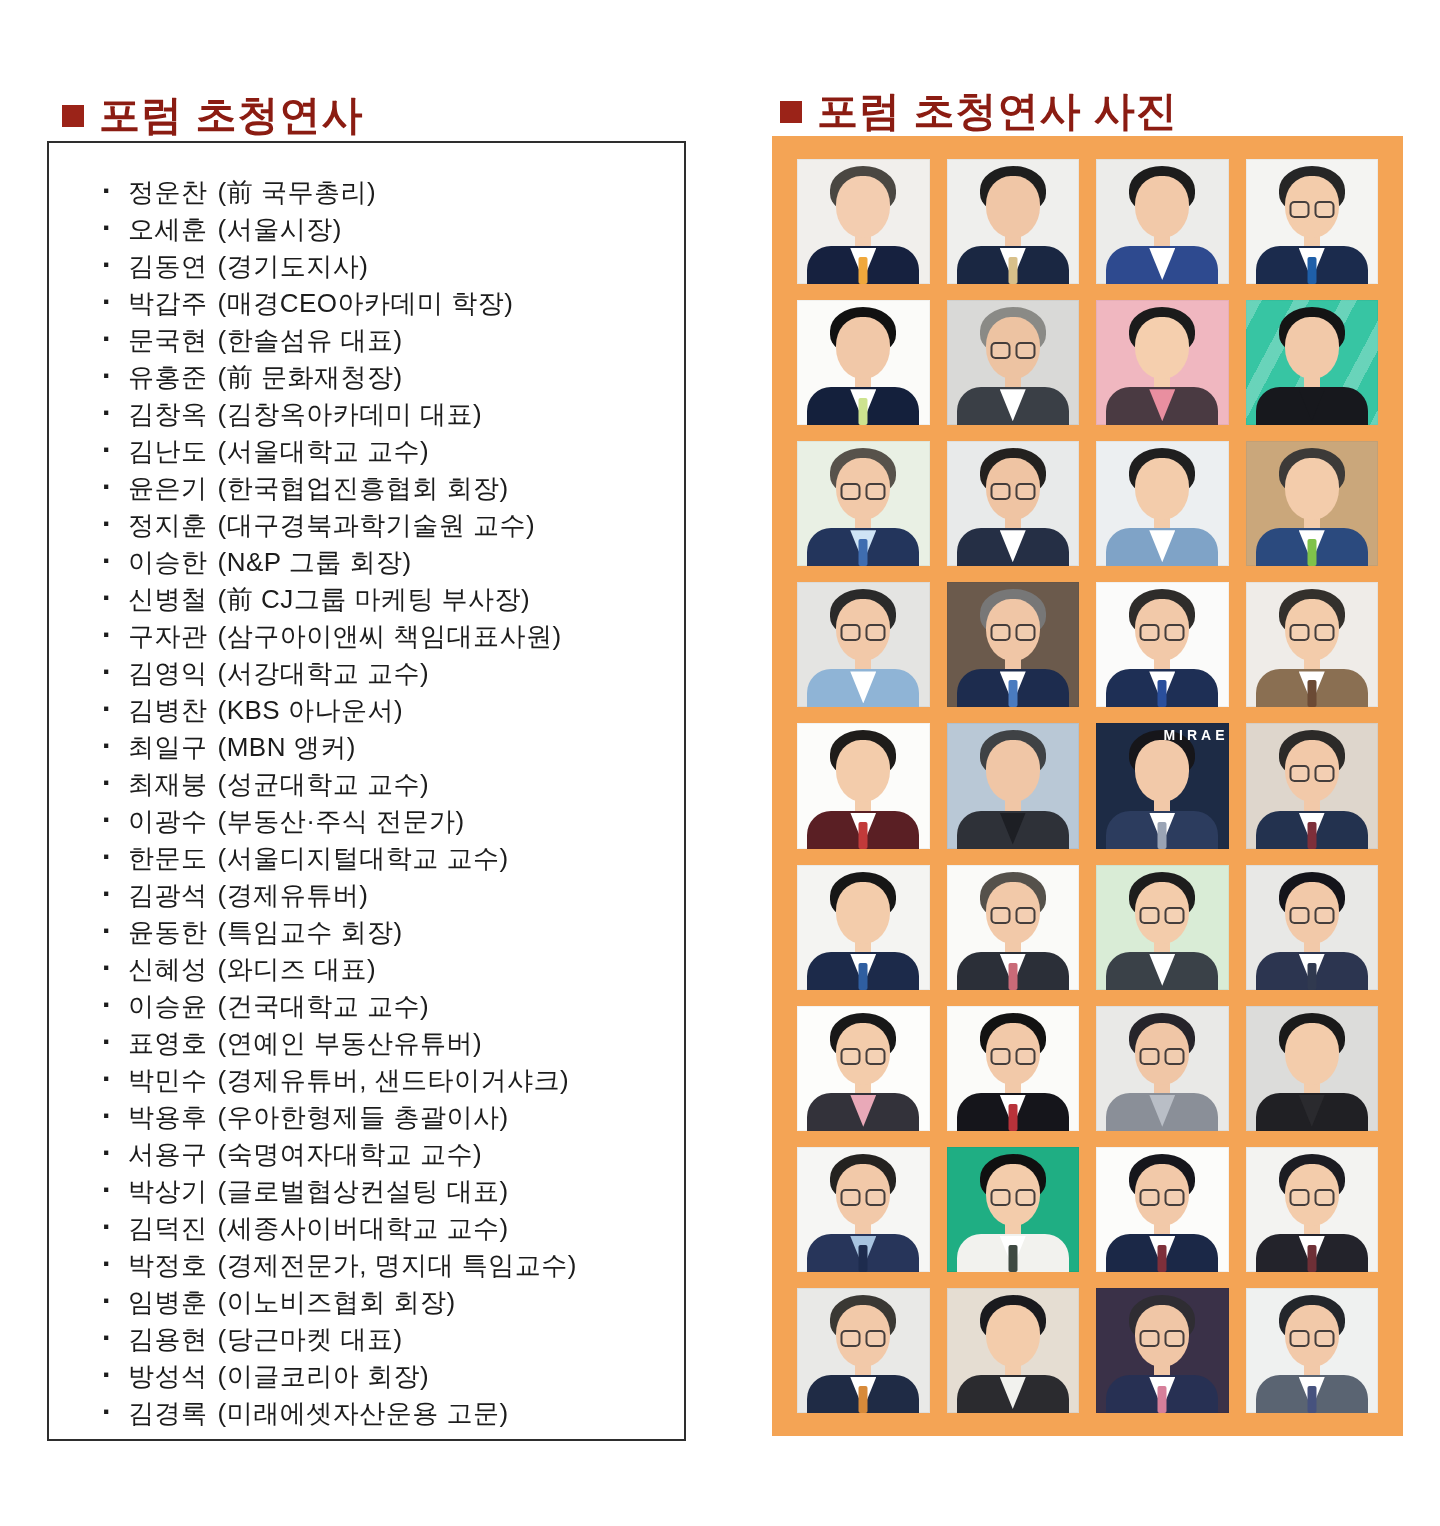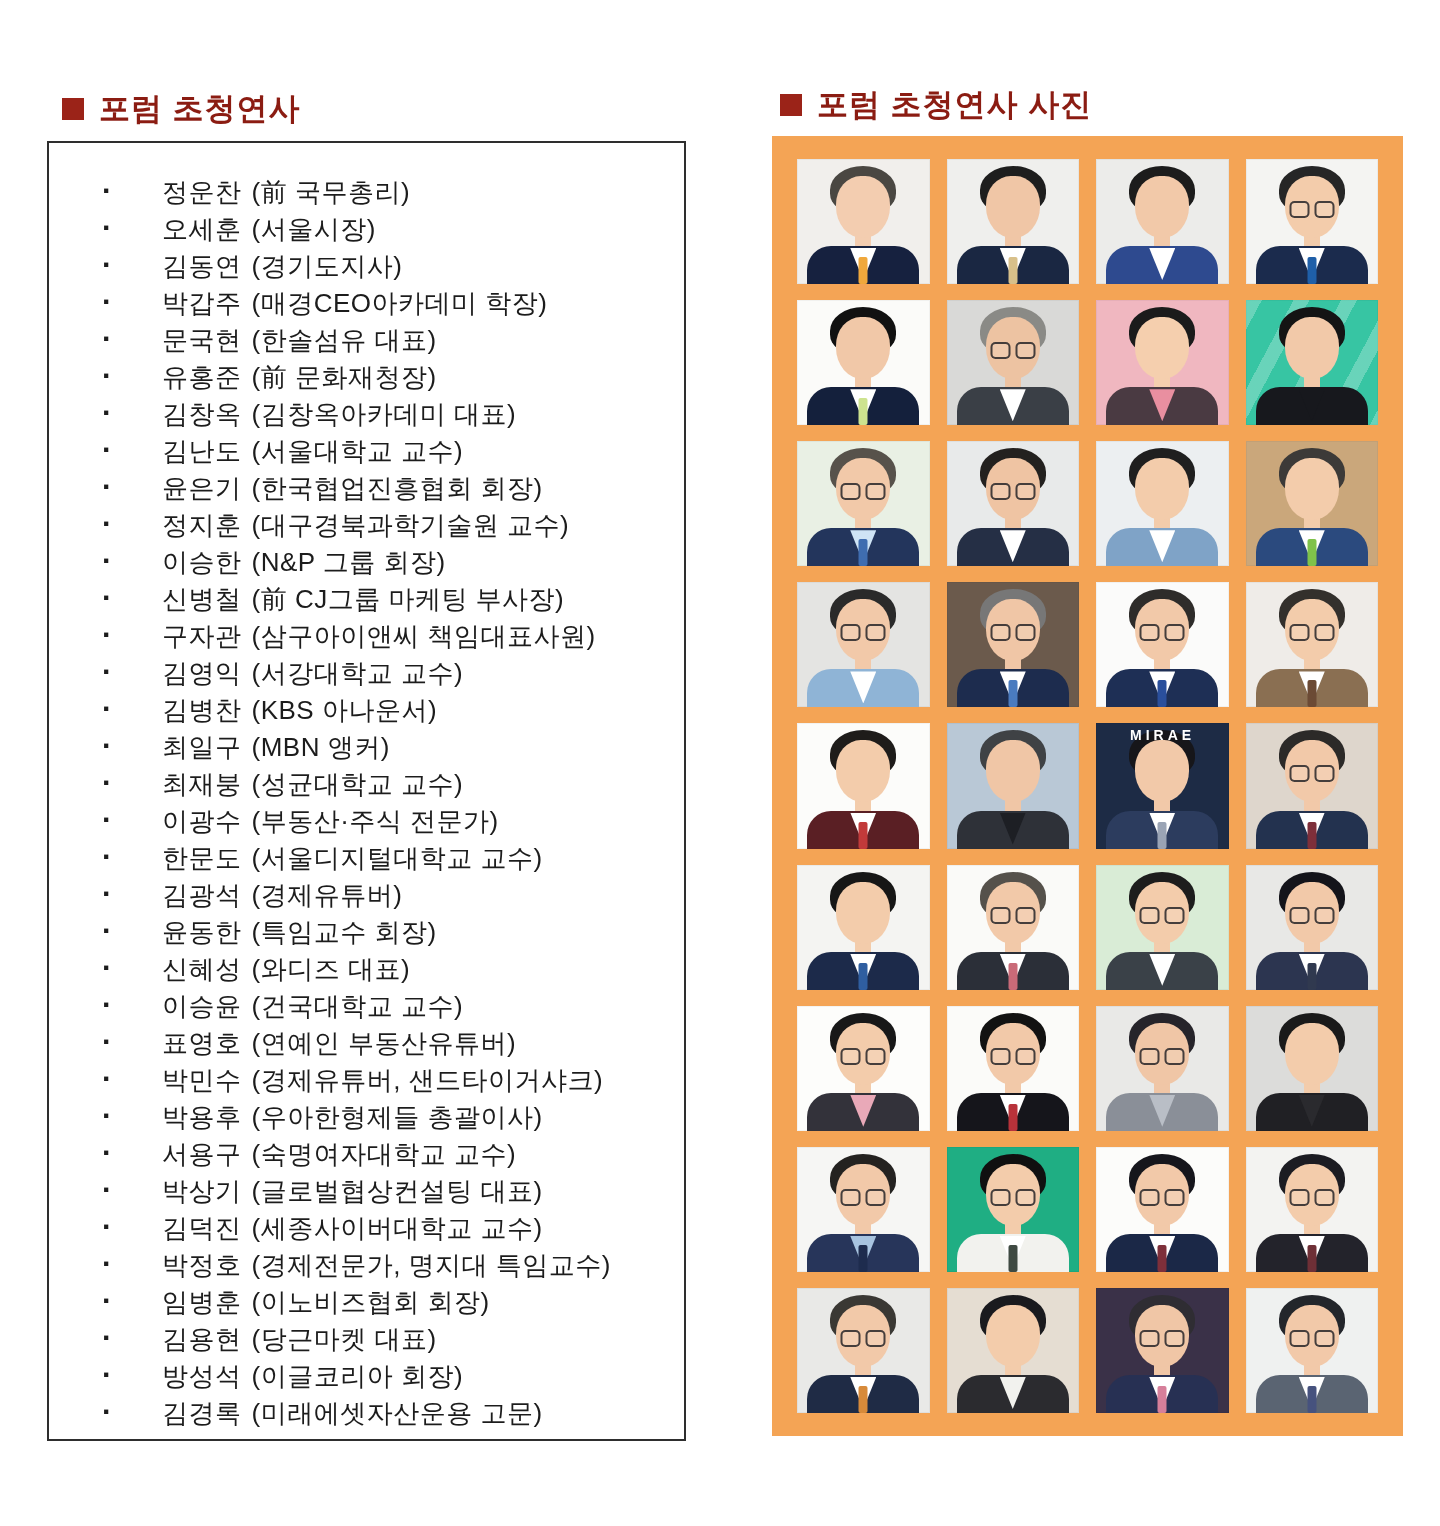--- a/index.html
+++ b/index.html
@@ -6,21 +6,21 @@
   body{
     width:1440px;height:1526px;background:#ffffff;
     font-family:"Liberation Sans","DejaVu Sans",sans-serif;
     overflow:hidden;position:relative;
   }
   .page{position:absolute;inset:0;}
 
   
   .section-title{
     position:absolute;display:flex;align-items:center;gap:15px;
-    color:#8b1c12;font-weight:bold;font-size:31px;letter-spacing:1px;
+    color:#8b1c12;font-weight:bold;font-size:41px;letter-spacing:1px;
     white-space:nowrap;
   }
   .title-square{width:22px;height:22px;background:#9b2318;display:inline-block;flex:0 0 auto;}
   .left-title{left:62px;top:88px;}
   .right-title{left:780px;top:84px;}
 
   
   .speaker-box{
     position:absolute;left:47px;top:141px;width:639px;height:1300px;
     border:2px solid #2e2e2e;background:#ffffff;box-sizing:border-box;
@@ -29,40 +29,40 @@
     list-style:none;margin:0;padding:30px 0 0 53px;
   }
   .speaker-item{
     font-size:26px;line-height:35px;color:#1c1c1c;white-space:nowrap;
     letter-spacing:0.5px;
   }
   .speaker-item .bullet{
     display:inline-block;width:26px;color:#1c1c1c;font-weight:bold;
   }
   .speaker-item .bullet::before{content:"\00B7";font-size:30px;}
-  .speaker-name{margin-right:10px;margin-left:34px;}
+  .speaker-name{margin-right:10px;}
 
   
   .photo-grid{
     position:absolute;left:772px;top:136px;width:631px;height:1300px;
     background:#f4a455;box-sizing:border-box;
     padding:23px 25px;
     display:grid;grid-template-columns:repeat(4,1fr);grid-auto-rows:1fr;
     gap:16px 17px;
   }
   .photo{
     position:relative;overflow:hidden;background:var(--bg,#f0f0ee);
     box-shadow:0 0 0 1px rgba(0,0,0,0.04) inset;
   }
   .photo.striped::after{
     content:"";position:absolute;inset:0;z-index:0;
     background:repeating-linear-gradient(118deg,rgba(255,255,255,0.25) 0 14px,transparent 14px 42px);
   }
   .overlay-text{
-    position:absolute;top:4px;left:0;right:0;z-index:6;text-align:left;
+    position:absolute;top:4px;left:0;right:0;z-index:6;text-align:right;
     color:#ffffff;font-weight:bold;font-size:14px;letter-spacing:4px;padding-left:34px;
   }
   .hair{
     position:absolute;z-index:1;top:7px;left:50%;transform:translateX(-50%);
     width:66px;height:48px;background:var(--hair,#222222);
     border-radius:50% 50% 42% 42%;
   }
   .face{
     position:absolute;z-index:2;top:17px;left:50%;transform:translateX(-50%);
     width:54px;height:62px;background:var(--skin,#f2cbae);

